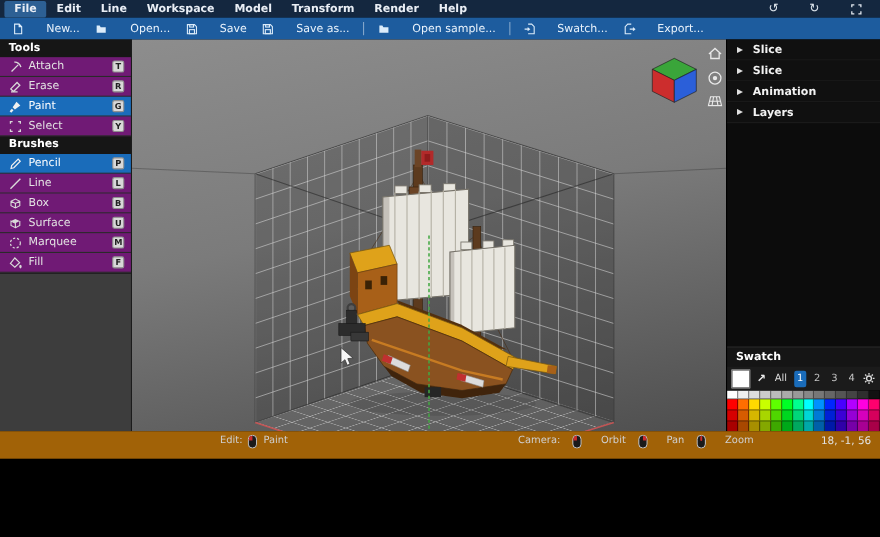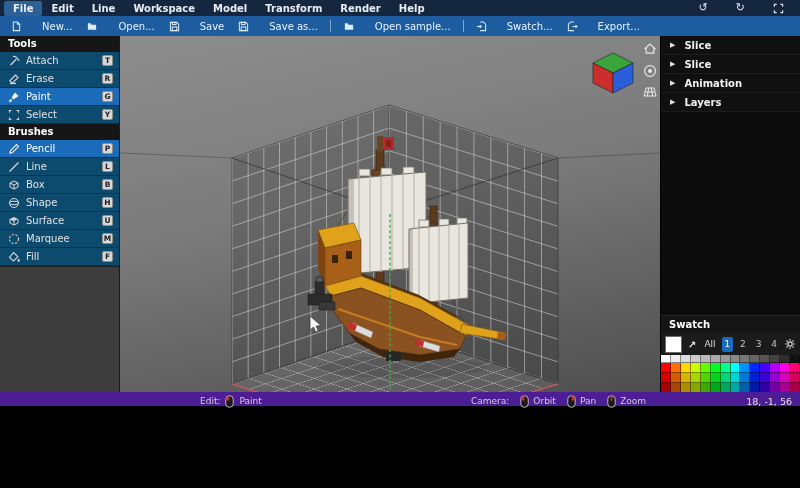--- a/index.html
+++ b/index.html
@@ -19,21 +19,21 @@
   .tb-btn { display:flex; align-items:center; gap:20px; padding:2px 7px; font-size:10px; white-space:nowrap; }
   .tb-btn svg { display:block; }
   .tb-sep { width:1px; height:12px; background:rgba(255,255,255,.45); margin:0 5px; }
 
   
   .main { display:flex; height:356px; }
 
   
   .left-sidebar { width:120px; background:#2c2c2c; display:flex; flex-direction:column; border-right:1px solid #1b1b1b; }
   .panel-header { background:#161616; color:#ffffff; font-size:10px; font-weight:bold; padding:3px 8px; line-height:10px; }
-  .tool-row { height:18px; display:flex; align-items:center; gap:6px; padding:0 6px 0 7px; background:#0c4a6e; border-bottom:1px solid #2a2a2a; color:#e3e3e3; font-size:10px; }
+  .tool-row { height:18px; display:flex; align-items:center; gap:6px; padding:0 6px 0 7px; background:#701a75; border-bottom:1px solid #2a2a2a; color:#e3e3e3; font-size:10px; }
   .tool-row.selected { background:var(--accent,#1a6cba); color:#ffffff; }
   .tool-row .t-icon { width:13px; display:flex; justify-content:center; }
   .tool-row .t-label { flex:1; }
   .badge { width:11px; height:11px; background:#d8d8d8; color:#222; font-size:7.5px; font-weight:bold; display:flex; align-items:center; justify-content:center; border-radius:2px; border:1px solid #8f8f8f; }
   .sidebar-filler { flex:1; background:#3d3d3d; border-top:1px solid #1e1e1e; }
 
   
   .viewport { width:540px; position:relative; overflow:hidden;
     background:linear-gradient(168deg, var(--viewport-top,#8d8d8d) 0%, #7b7b7b 45%, var(--viewport-bottom,#4e4e4e) 100%); }
   .face { position:absolute; transform-origin:0 0;
@@ -58,25 +58,25 @@
   .current-swatch { width:17px; height:17px; border:1px solid #6b6b6b; flex:0 0 17px; }
   .pick-icon { color:#eee; font-size:10px; font-weight:bold; padding:0 2px; }
   .all-label { color:#ddd; font-size:9px; padding:1px 2px; }
   .sw-tab { width:15px; height:15px; display:flex; align-items:center; justify-content:center; color:#c4c4c4; font-size:9px; border-radius:2px; }
   .sw-tab.active { background:var(--accent,#1a6cba); color:#fff; }
   .gear-wrap { margin-left:auto; display:flex; }
   .swatch-grid { height:37px; overflow:hidden; display:grid; grid-template-columns:repeat(14,1fr); grid-template-rows:8px 10px 10px 10px; background:#050505; }
   .sw-cell { border-right:1px solid rgba(0,0,0,.45); border-bottom:1px solid rgba(0,0,0,.45); }
 
   
-  .statusbar { height:14px; background:#4c1d95; position:relative; font-size:9px; color:#cfcfcf; }
+  .statusbar { height:25px; background:#a16207; position:relative; font-size:9px; color:#cfcfcf; }
   .sb-group { position:absolute; top:0; height:18px; display:flex; align-items:center; gap:5px; }
   .sb-edit { left:200px; }
   .sb-camera { left:471px; gap:11px; }
-  .cam-mode { display:flex; align-items:center; gap:4px; }
+  .cam-mode { display:flex; align-items:center; gap:17px; }
   .sb-coords { position:absolute; right:8px; top:0; height:18px; display:flex; align-items:center; color:#e2e2e2; font-size:9.5px; }
 </style>
 </head>
 <body>
 
 <div class="app">
 
   <div class="menubar">
     <div class="menu-item active">File</div>
     <div class="menu-item">Edit</div>
@@ -216,30 +216,20 @@
         <span class="badge">L</span>
       </div>
       <div class="tool-row">
         <span class="t-icon">
             <svg width="12" height="12" viewBox="0 0 12 12" fill="none" stroke="#d9d9d9" stroke-width="1">
               <path d="M2 4 L6 2 L10 4 L10 8 L6 10 L2 8 Z M2 4 L6 6 L10 4 M6 6 V10"></path>
             </svg>
           </span>
         <span class="t-label">Box</span>
         <span class="badge">B</span>
-      </div>
-      <div class="tool-row">
-        <span class="t-icon">
-            <svg width="12" height="12" viewBox="0 0 12 12" fill="none" stroke="#d9d9d9" stroke-width="1">
-              <circle cx="6" cy="6" r="4.5"></circle>
-              <ellipse cx="6" cy="6" rx="4.5" ry="1.8"></ellipse>
-            </svg>
-          </span>
-        <span class="t-label">Shape</span>
-        <span class="badge">H</span>
       </div>
       <div class="tool-row">
         <span class="t-icon">
             <svg width="12" height="12" viewBox="0 0 12 12">
               <path d="M2 4 L6 2 L10 4 L6 6 Z" fill="#d9d9d9"></path>
               <path d="M2 4 V8 L6 10 V6 Z M10 4 V8 L6 10" fill="none" stroke="#d9d9d9" stroke-width="1"></path>
             </svg>
           </span>
         <span class="t-label">Surface</span>
         <span class="badge">U</span>

